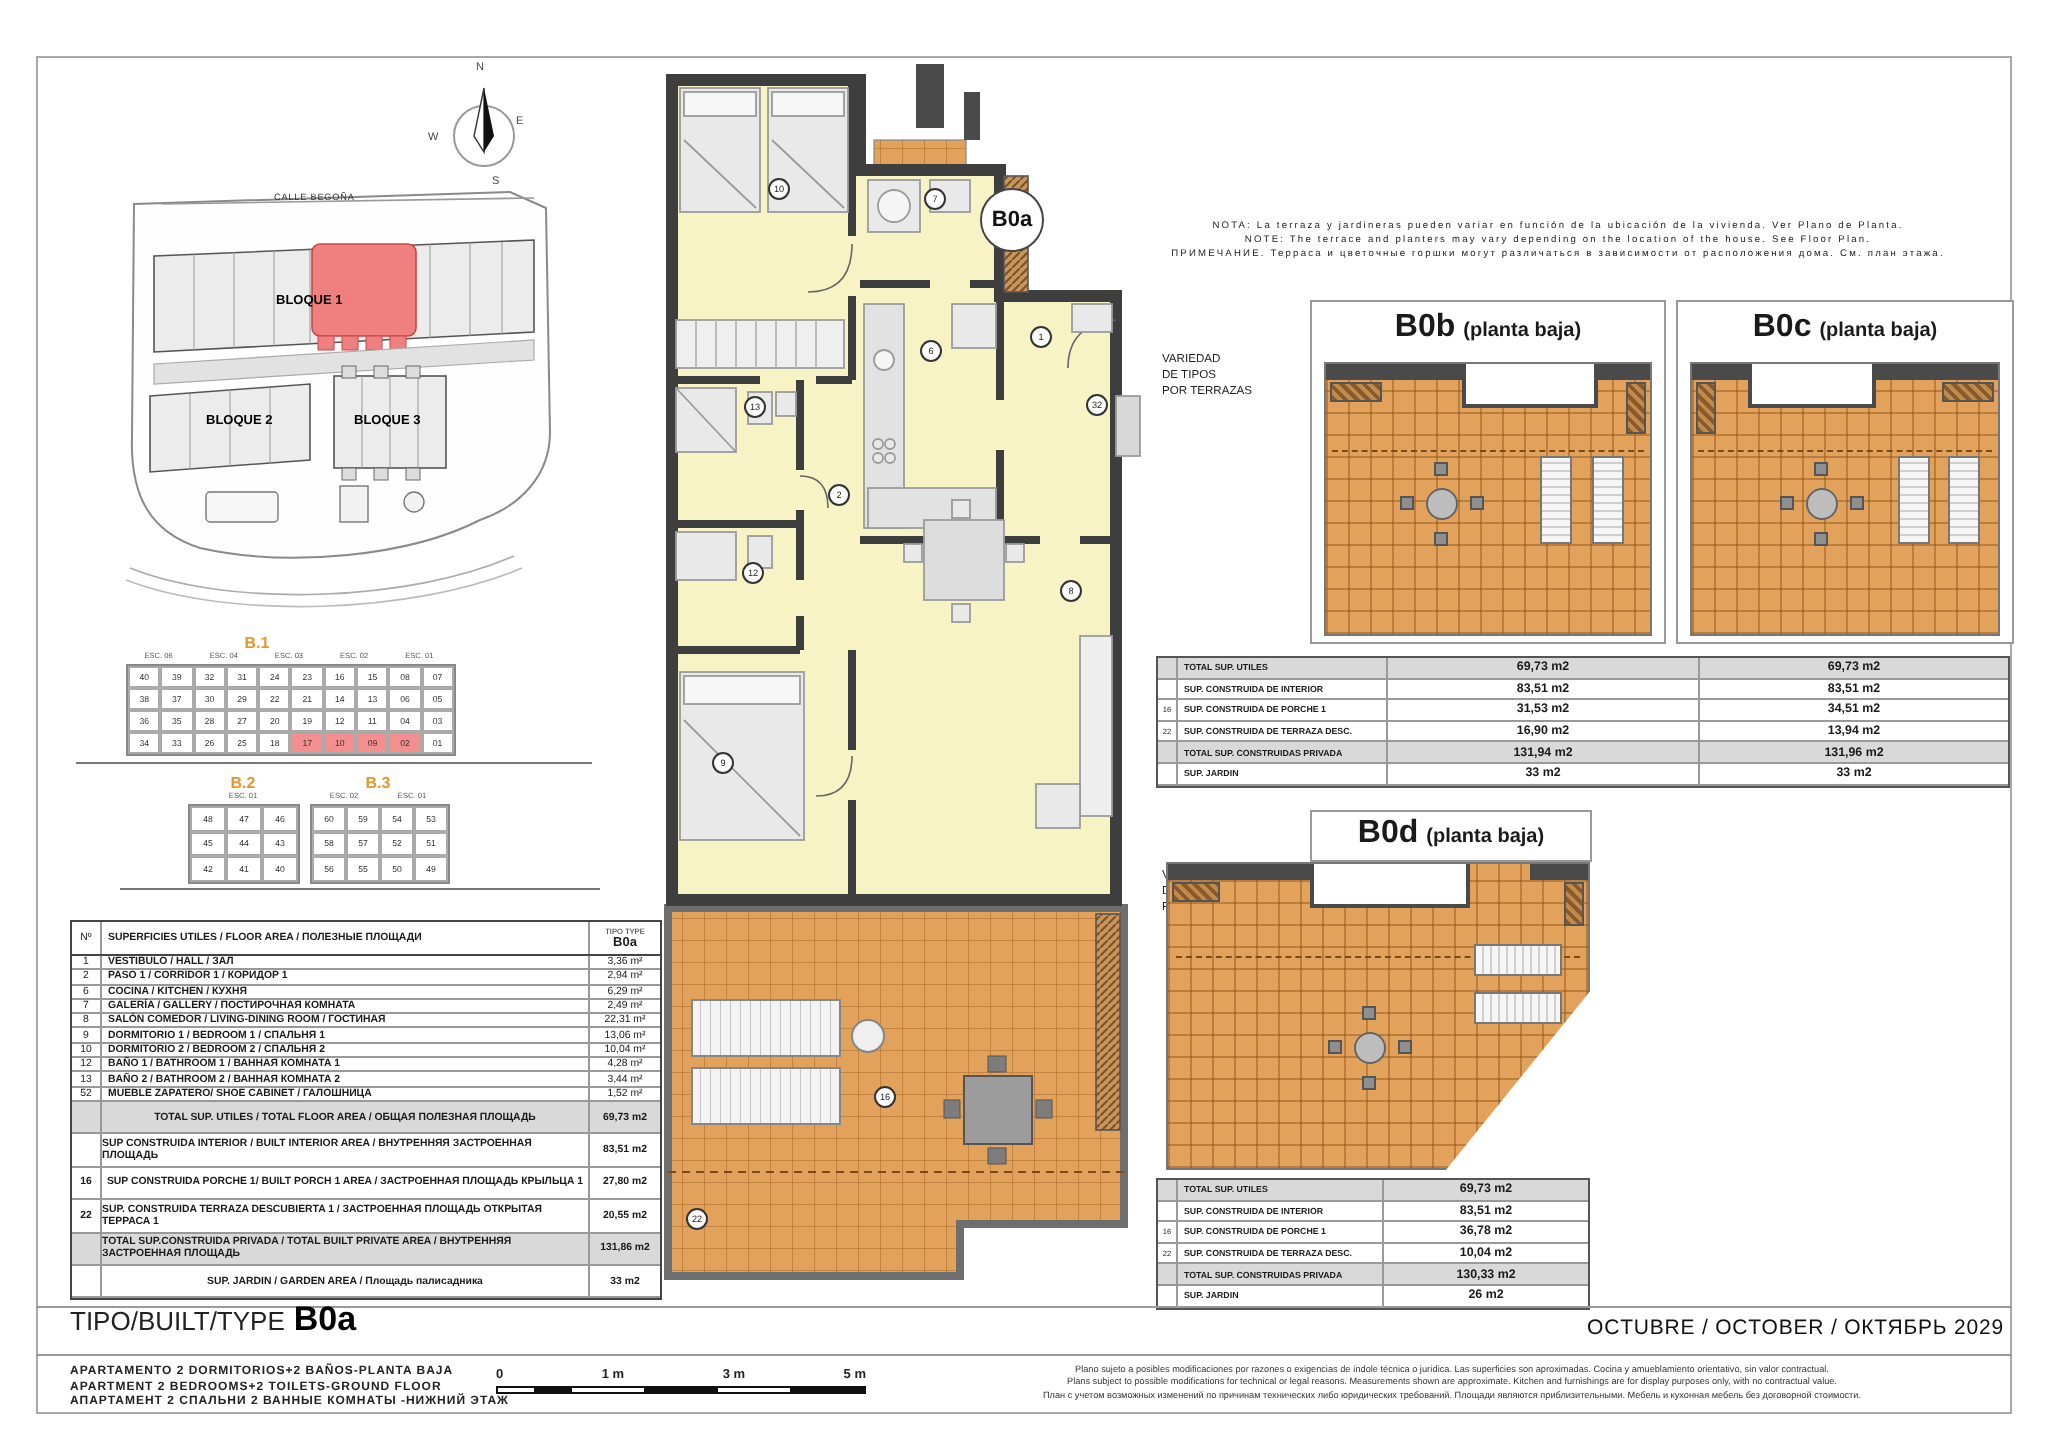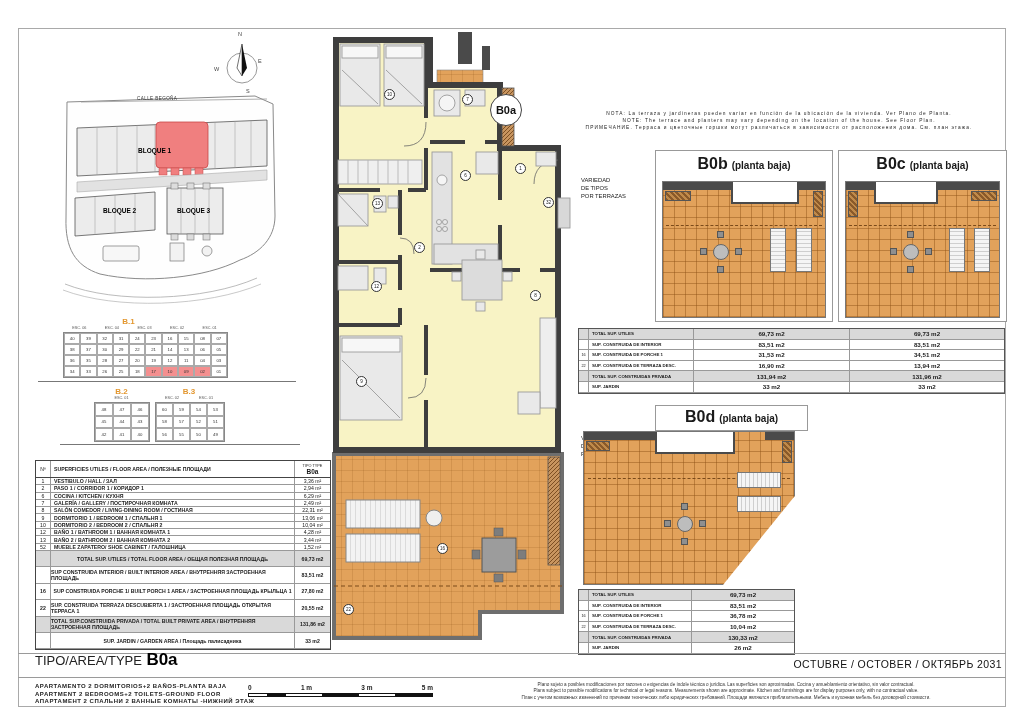--- a/index.html
+++ b/index.html
@@ -608,21 +608,21 @@
 
       <div class="v-row">
         <div class="v-num"></div>
         <div class="v-label">SUP. JARDIN</div>
         <div class="v-val b">33 m2</div>
         <div class="v-val c">33 m2</div>
       </div>
 
   </div>
 
-  <div class="panel" style="left:655px;top:405px;width:153px;height:26px">
+  <div class="panel" style="left:655px;top:405px;width:141px;height:26px">
     <div class="phead" style="height:24px;padding-top:2px">
       <span class="pcode">B0d</span>
       <span class="psuffix">(planta baja)</span>
     </div>
   </div>
   <div class="tdraw" style="left:583px;top:431px;width:212px;height:154px;clip-path:polygon(0 0,100% 0,100% 42%,66% 100%,0 100%)">
     <div class="tw" style="left:0;top:0;width:34%;height:8px"></div>
     <div class="tw" style="right:0;top:0;width:14%;height:8px"></div>
     <div class="niche" style="left:34%;top:0;width:38%;height:22px"></div>
     <div class="pl" style="left:2px;top:9px;width:24px;height:10px"></div>
@@ -676,24 +676,24 @@
         <div class="v-label">SUP. JARDIN</div>
         <div class="v-val">26 m2</div>
       </div>
 
   </div>
 
   <div class="hline" style="left:18px;top:653px;width:988px"></div>
   <div class="hline" style="left:18px;top:677px;width:988px"></div>
 
   <div class="tipo-line">
-    <span class="tipo-label">TIPO/AREA/TYPE</span>
+    <span class="tipo-label">TIPO/BUILT/TYPE</span>
     <span class="tipo-value">B0a</span>
   </div>
-  <div class="date-line">OCTUBRE / OCTOBER / ОКТЯБРЬ  2031</div>
+  <div class="date-line">OCTUBRE / OCTOBER / ОКТЯБРЬ  2029</div>
 
   <div class="desc">
     <div>APARTAMENTO 2 DORMITORIOS+2 BAÑOS-PLANTA BAJA</div>
       <div>APARTMENT 2 BEDROOMS+2 TOILETS-GROUND FLOOR</div>
       <div>АПАРТАМЕНТ 2 СПАЛЬНИ 2 ВАННЫЕ КОМНАТЫ -НИЖНИЙ ЭТАЖ</div>
   </div>
 
   <div class="scalebar">
     <div class="scale-labels">
       <span>0</span>

